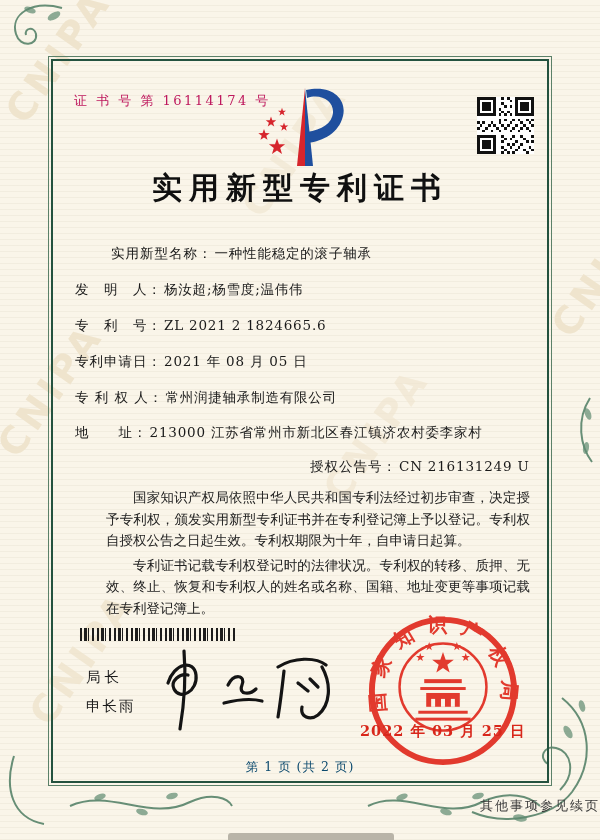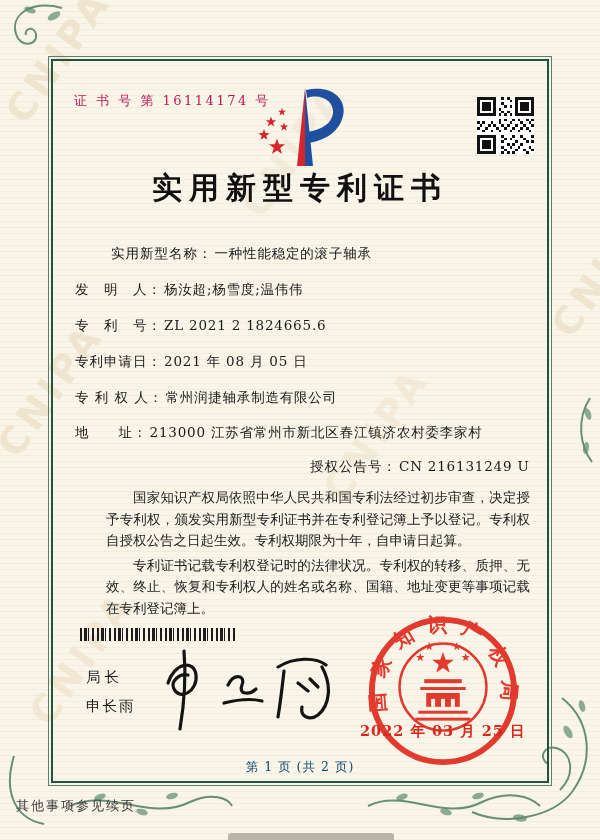--- a/index.html
+++ b/index.html
@@ -73,22 +73,22 @@
   .seal-date{
     position:absolute;left:360px;top:722px;width:164px;text-align:center;
     font-size:14.5px;font-weight:700;color:#d8271b;letter-spacing:1px;
     z-index:5;white-space:nowrap;
   }
   .page-num{
     position:absolute;left:0;right:0;top:759px;text-align:center;
     font-size:12.5px;letter-spacing:1px;color:#0c4a6e;
   }
   .footer-note{
-    position:absolute;left:0;right:0;top:797px;text-align:left;
-    font-size:13px;letter-spacing:2px;color:#3a3a3a;padding-left:16px;
+    position:absolute;left:0;right:0;top:797px;text-align:right;
+    font-size:13px;letter-spacing:2px;color:#3a3a3a;
   }
   .vines{position:absolute;inset:0;pointer-events:none;}
   .scan-strip{
     position:absolute;left:228px;bottom:0;width:166px;height:7px;
     background:#b9b4a8;border-radius:3px 3px 0 0;
   }
 </style>
 </head>
 <body>
 

